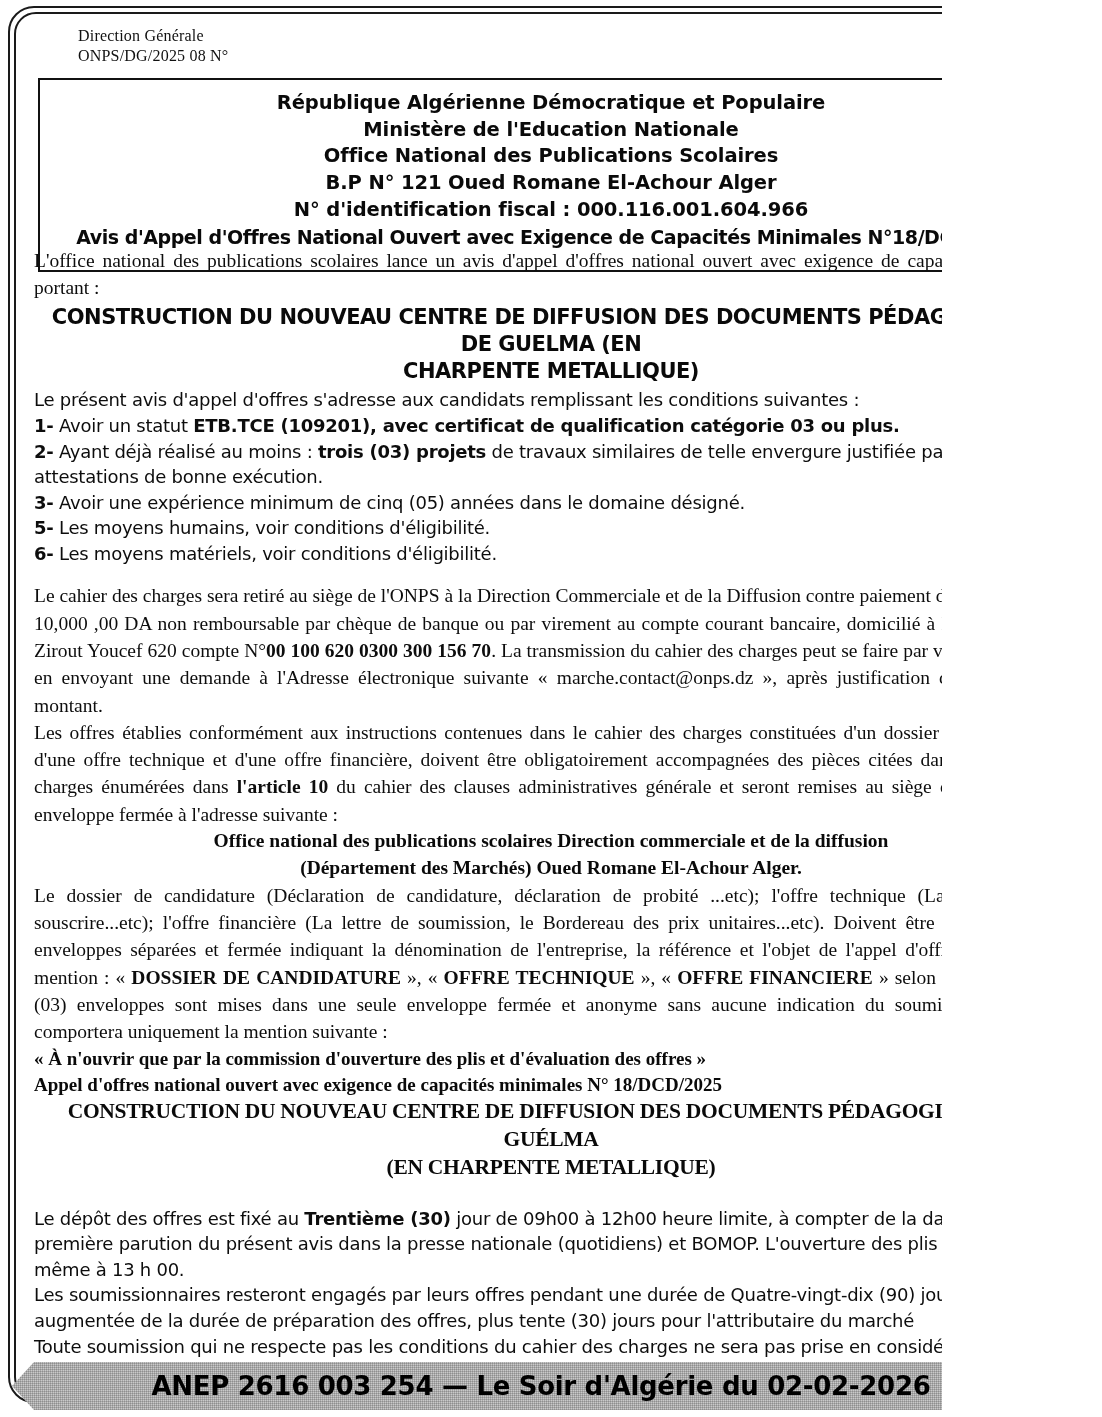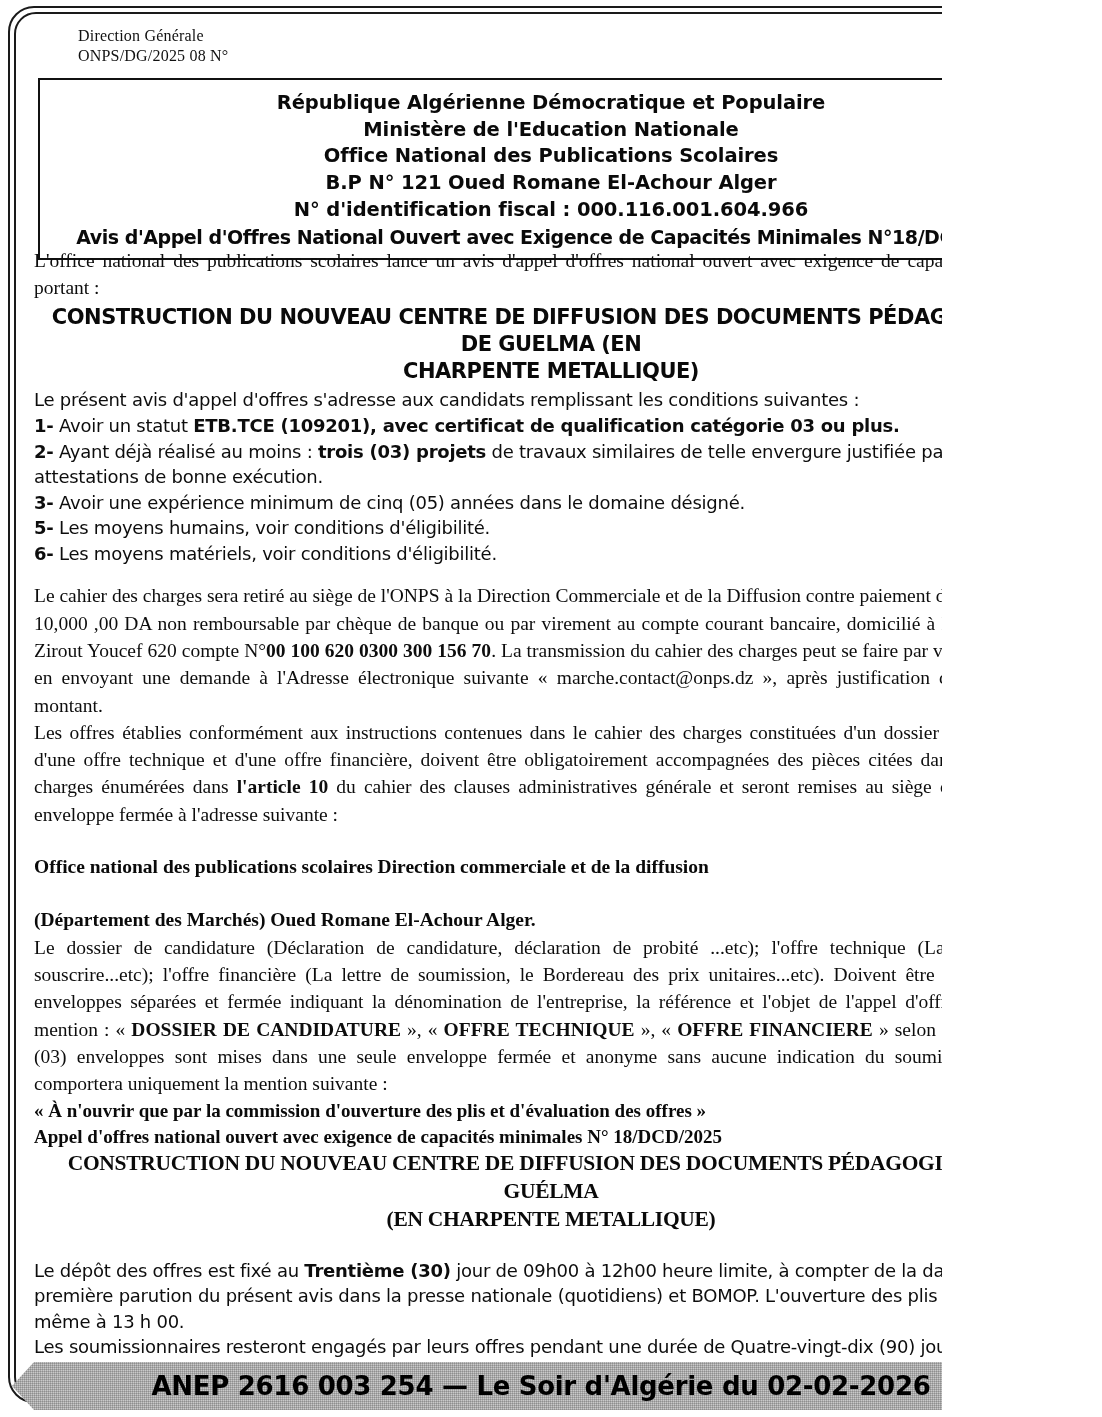--- a/index.html
+++ b/index.html
@@ -46,21 +46,21 @@
     color: #111;
   }
 
   
   .header-box {
     position: absolute;
     left: 38px; top: 78px;
     width: 1026px;
     box-sizing: border-box;
     border: 2px solid #111;
-    padding: 10px 8px 8px 8px;
+    padding: 10px 8px 20px 8px;
     text-align: center;
     background: #fff;
   }
   .header-line {
     font-family: "DejaVu Sans", sans-serif;
     font-weight: bold;
     font-size: 19.5px;
     line-height: 1.37;
     letter-spacing: -0.1px;
     color: #0a0a0a;
@@ -105,23 +105,22 @@
   }
   .b { font-weight: bold; }
   .gap-md { height: 16px; }
   .gap-lg { height: 24px; }
 
   .addr-line {
     font-family: "Liberation Serif", serif;
     font-weight: bold;
     font-size: 19.5px;
     line-height: 1.38;
-    text-align: left;
-    color: #0a0a0a;
-    margin-top: 26px;
+    text-align: center;
+    color: #0a0a0a;
   }
   .mention-line {
     font-family: "Liberation Serif", serif;
     font-weight: bold;
     font-size: 19px;
     line-height: 1.38;
     text-align: left;
     color: #0a0a0a;
   }
   .mention-big {

